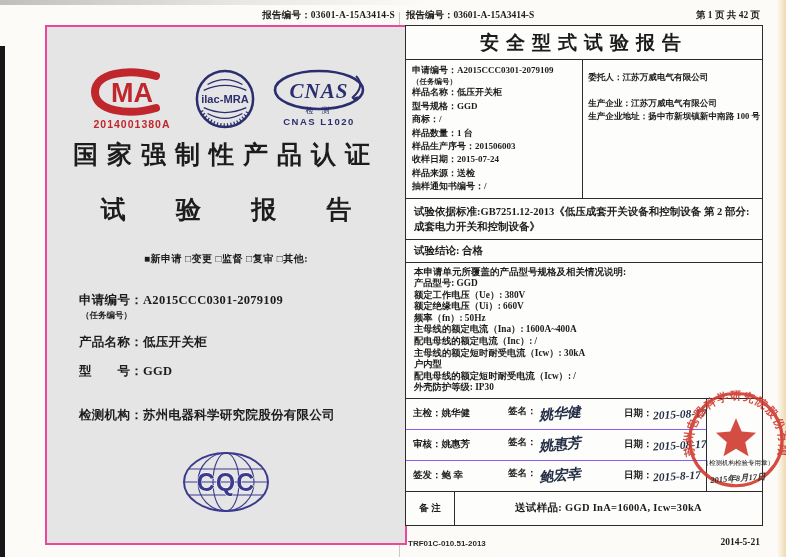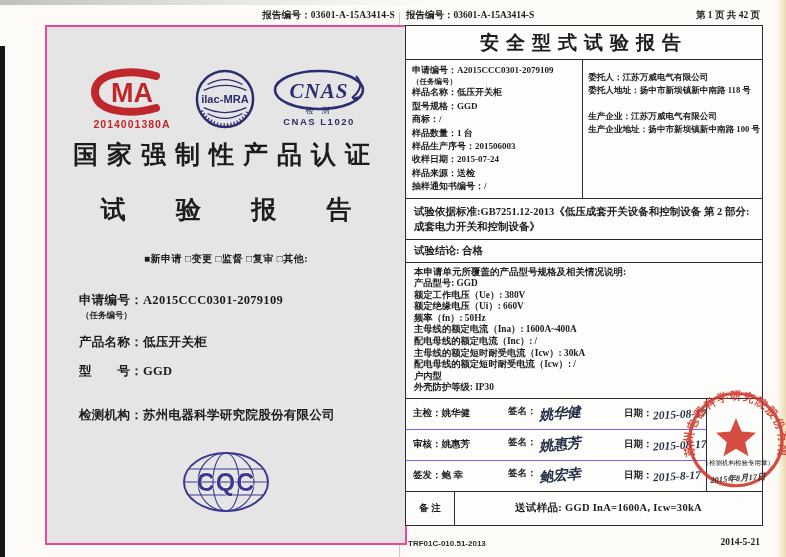--- a/index.html
+++ b/index.html
@@ -153,43 +153,42 @@
         <div>商标：/</div>
         <div>样品数量：1 台</div>
         <div>样品生产序号：201506003</div>
         <div>收样日期：2015-07-24</div>
         <div>样品来源：送检</div>
         <div>抽样通知书编号：/</div>
       </div>
       <div class="rp-info-right">
         <div class="rp-group">
           <div>委托人：江苏万威电气有限公司</div>
-          <div>委托人地址：扬中市新坝镇新中南路 118 号</div>
         </div>
         <div class="rp-group">
           <div>生产企业：江苏万威电气有限公司</div>
           <div>生产企业地址：扬中市新坝镇新中南路 100 号</div>
         </div>
       </div>
     </div>
 
     <div class="rp-standard">试验依据标准:GB7251.12-2013《低压成套开关设备和控制设备 第 2 部分: 成套电力开关和控制设备》</div>
     <div class="rp-conclusion">试验结论: 合格</div>
 
     <div class="rp-coverage">
       <div class="cov-title">本申请单元所覆盖的产品型号规格及相关情况说明:</div>
       <div class="spec">产品型号: GGD</div>
       <div class="spec">额定工作电压（Ue）: 380V</div>
       <div class="spec">额定绝缘电压（Ui）: 660V</div>
       <div class="spec">频率（fn）: 50Hz</div>
       <div class="spec">主母线的额定电流（Ina）: 1600A~400A</div>
       <div class="spec">配电母线的额定电流（Inc）: /</div>
       <div class="spec">主母线的额定短时耐受电流（Icw）: 30kA</div>
+      <div class="spec">户内型</div>
       <div class="spec">配电母线的额定短时耐受电流（Icw）: /</div>
-      <div class="spec">户内型</div>
       <div class="spec">外壳防护等级: IP30</div>
     </div>
 
     <div class="sig-wrap">
       <div class="sig-rows">
         <div class="sig-row">
           <span class="sig-role">主检：姚华健</span>
           <span class="sig-sign">
             <span class="sig-label">签名：</span>
             <span class="script">姚华健</span>

